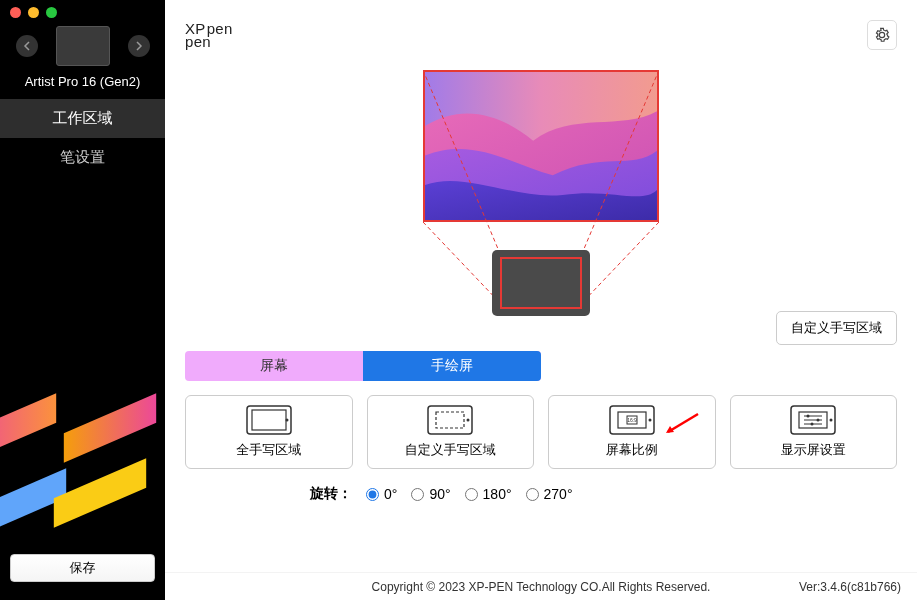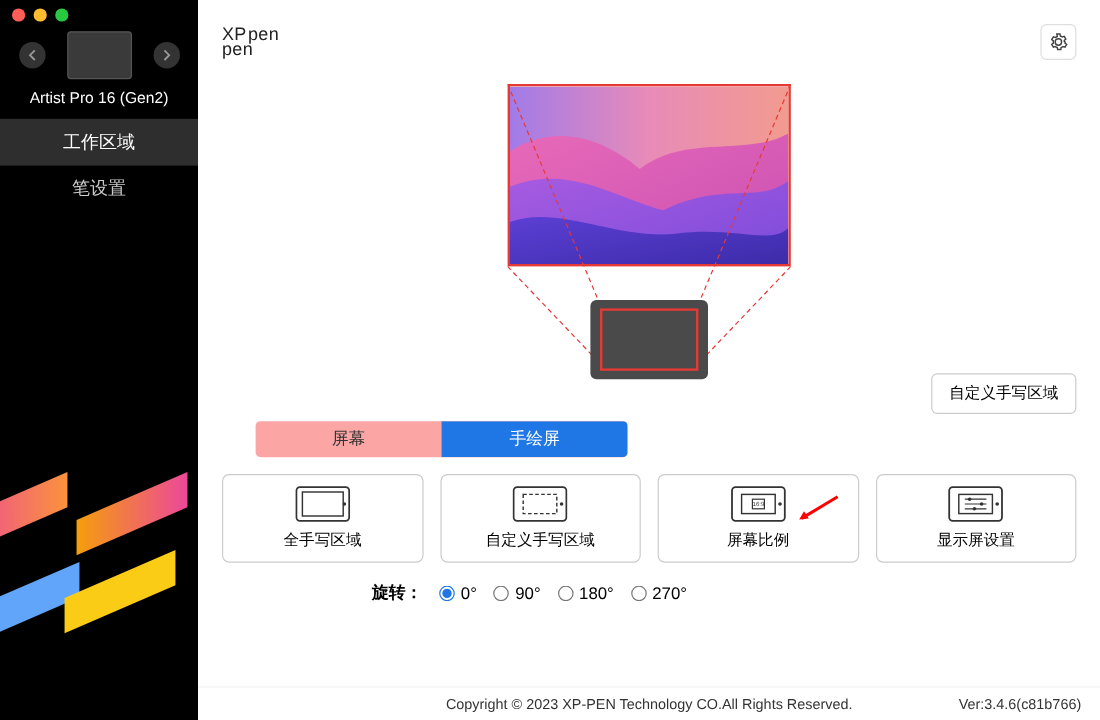--- a/index.html
+++ b/index.html
@@ -42,21 +42,21 @@
 
 .preview { position: relative; height: 275px; }
 .screen-rect { position: absolute; left: 50%; top: 0; transform: translateX(-50%); width: 236px; height: 152px; border: 2px solid #e53935; overflow: hidden; }
 .scenery { position: absolute; inset: 0; }
 .tablet-box { position: absolute; left: 50%; top: 180px; transform: translateX(-50%); width: 98px; height: 66px; background: #4a4a4a; border-radius: 5px; display: flex; align-items: center; justify-content: center; }
 .tablet-inner { width: 82px; height: 52px; border: 2px solid #e53935; }
 .connector-lines { position: absolute; left: 50%; top: 0; transform: translateX(-50%); width: 236px; height: 246px; pointer-events: none; }
 
 .restore-btn { position: absolute; right: 0; bottom: 0; height: 34px; padding: 0 14px; border: 1px solid #ccc; background: #fff; border-radius: 5px; font-size: 13px; cursor: pointer; }
 
-.tabs { display: flex; background: #fca5a5; border-radius: 4px; overflow: hidden; height: 30px; margin-top: 6px; width: 310px; margin-left: 28px; }
+.tabs { display: flex; background: #f0abfc; border-radius: 4px; overflow: hidden; height: 30px; margin-top: 6px; width: 356px; }
 .tab { flex: 1; display: flex; align-items: center; justify-content: center; font-size: 14px; color: #333; cursor: pointer; }
 .tab.active { background: #1f77e6; color: #fff; }
 
 .options { display: flex; gap: 14px; margin-top: 14px; justify-content: space-between; }
 .opt { flex: 1; border: 1px solid #ccc; border-radius: 6px; height: 74px; display: flex; flex-direction: column; align-items: center; justify-content: center; gap: 6px; font-size: 13px; cursor: pointer; position: relative; }
 .opt svg { width: 46px; height: 30px; }
 .arrow { position: absolute; right: 12px; top: 14px; color: #f00; pointer-events: none; }
 
 .rotation { display: flex; align-items: center; gap: 14px; margin-top: 16px; padding-left: 125px; font-size: 14px; }
 .rotation label { display: flex; align-items: center; gap: 5px; cursor: pointer; }
@@ -92,20 +92,21 @@
     <div class="menu">
       <div class="menu-item active">工作区域</div>
       <div class="menu-item">笔设置</div>
     </div>
     <div class="deco">
       <div class="d1"></div>
         <div class="d2"></div>
         <div class="d3"></div>
         <div class="d4"></div>
     </div>
+    <button class="save-btn">保存</button>
   </div>
 
   <div class="main">
     <div class="header">
       <div class="logo">
         <div style="font-weight:300">X⁠P<span style="display:inline-block;width:1px"></span>pen</div>
         <div style="font-weight:300;margin-top:-2px">pen</div>
       </div>
       <div class="gear-btn">
         <svg width="16" height="16" viewBox="0 0 24 24">

